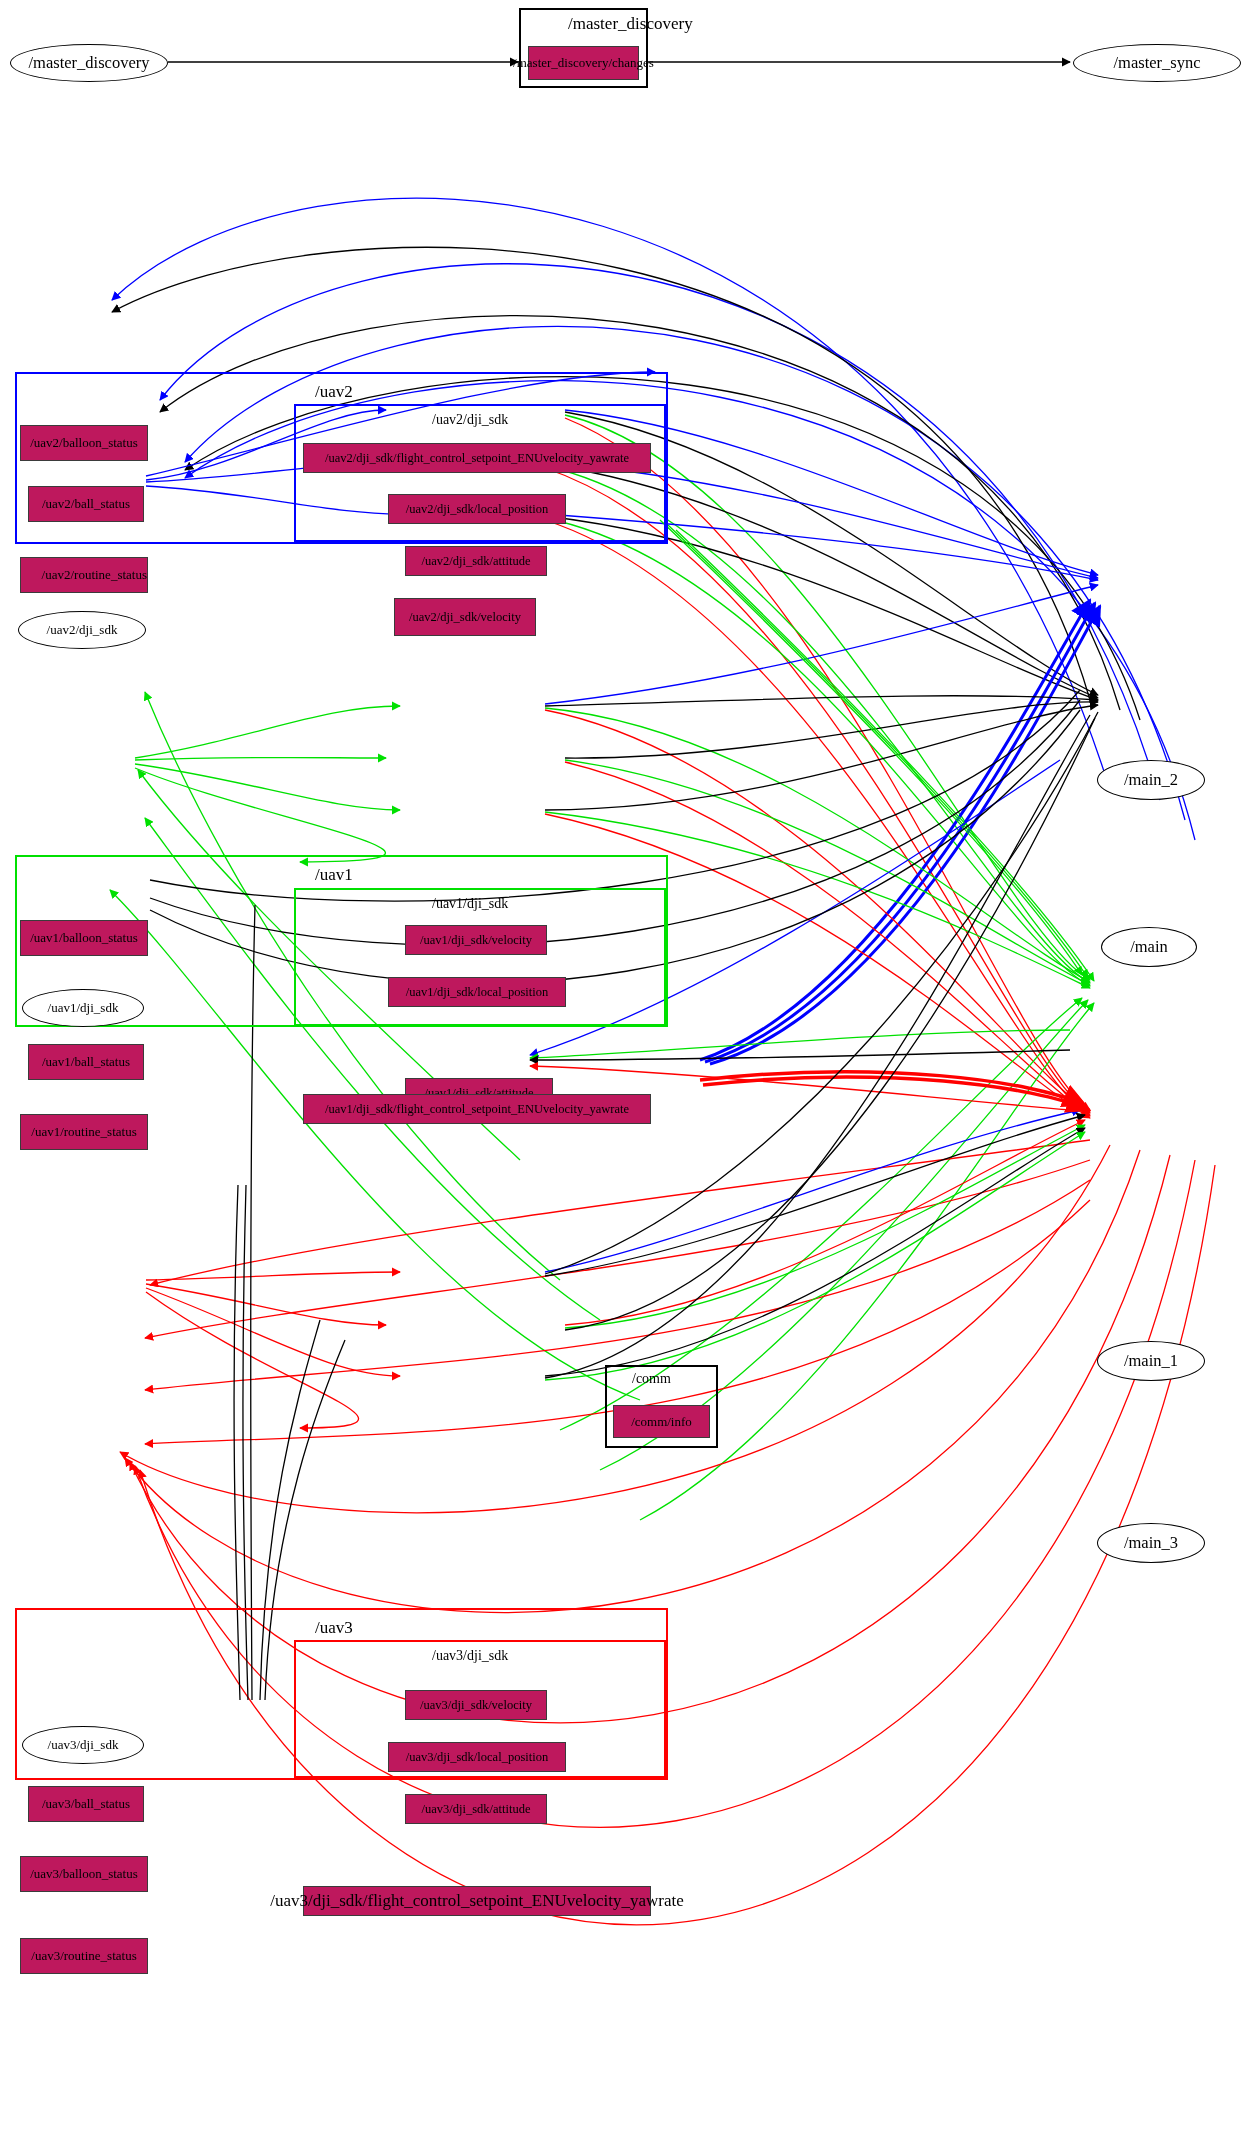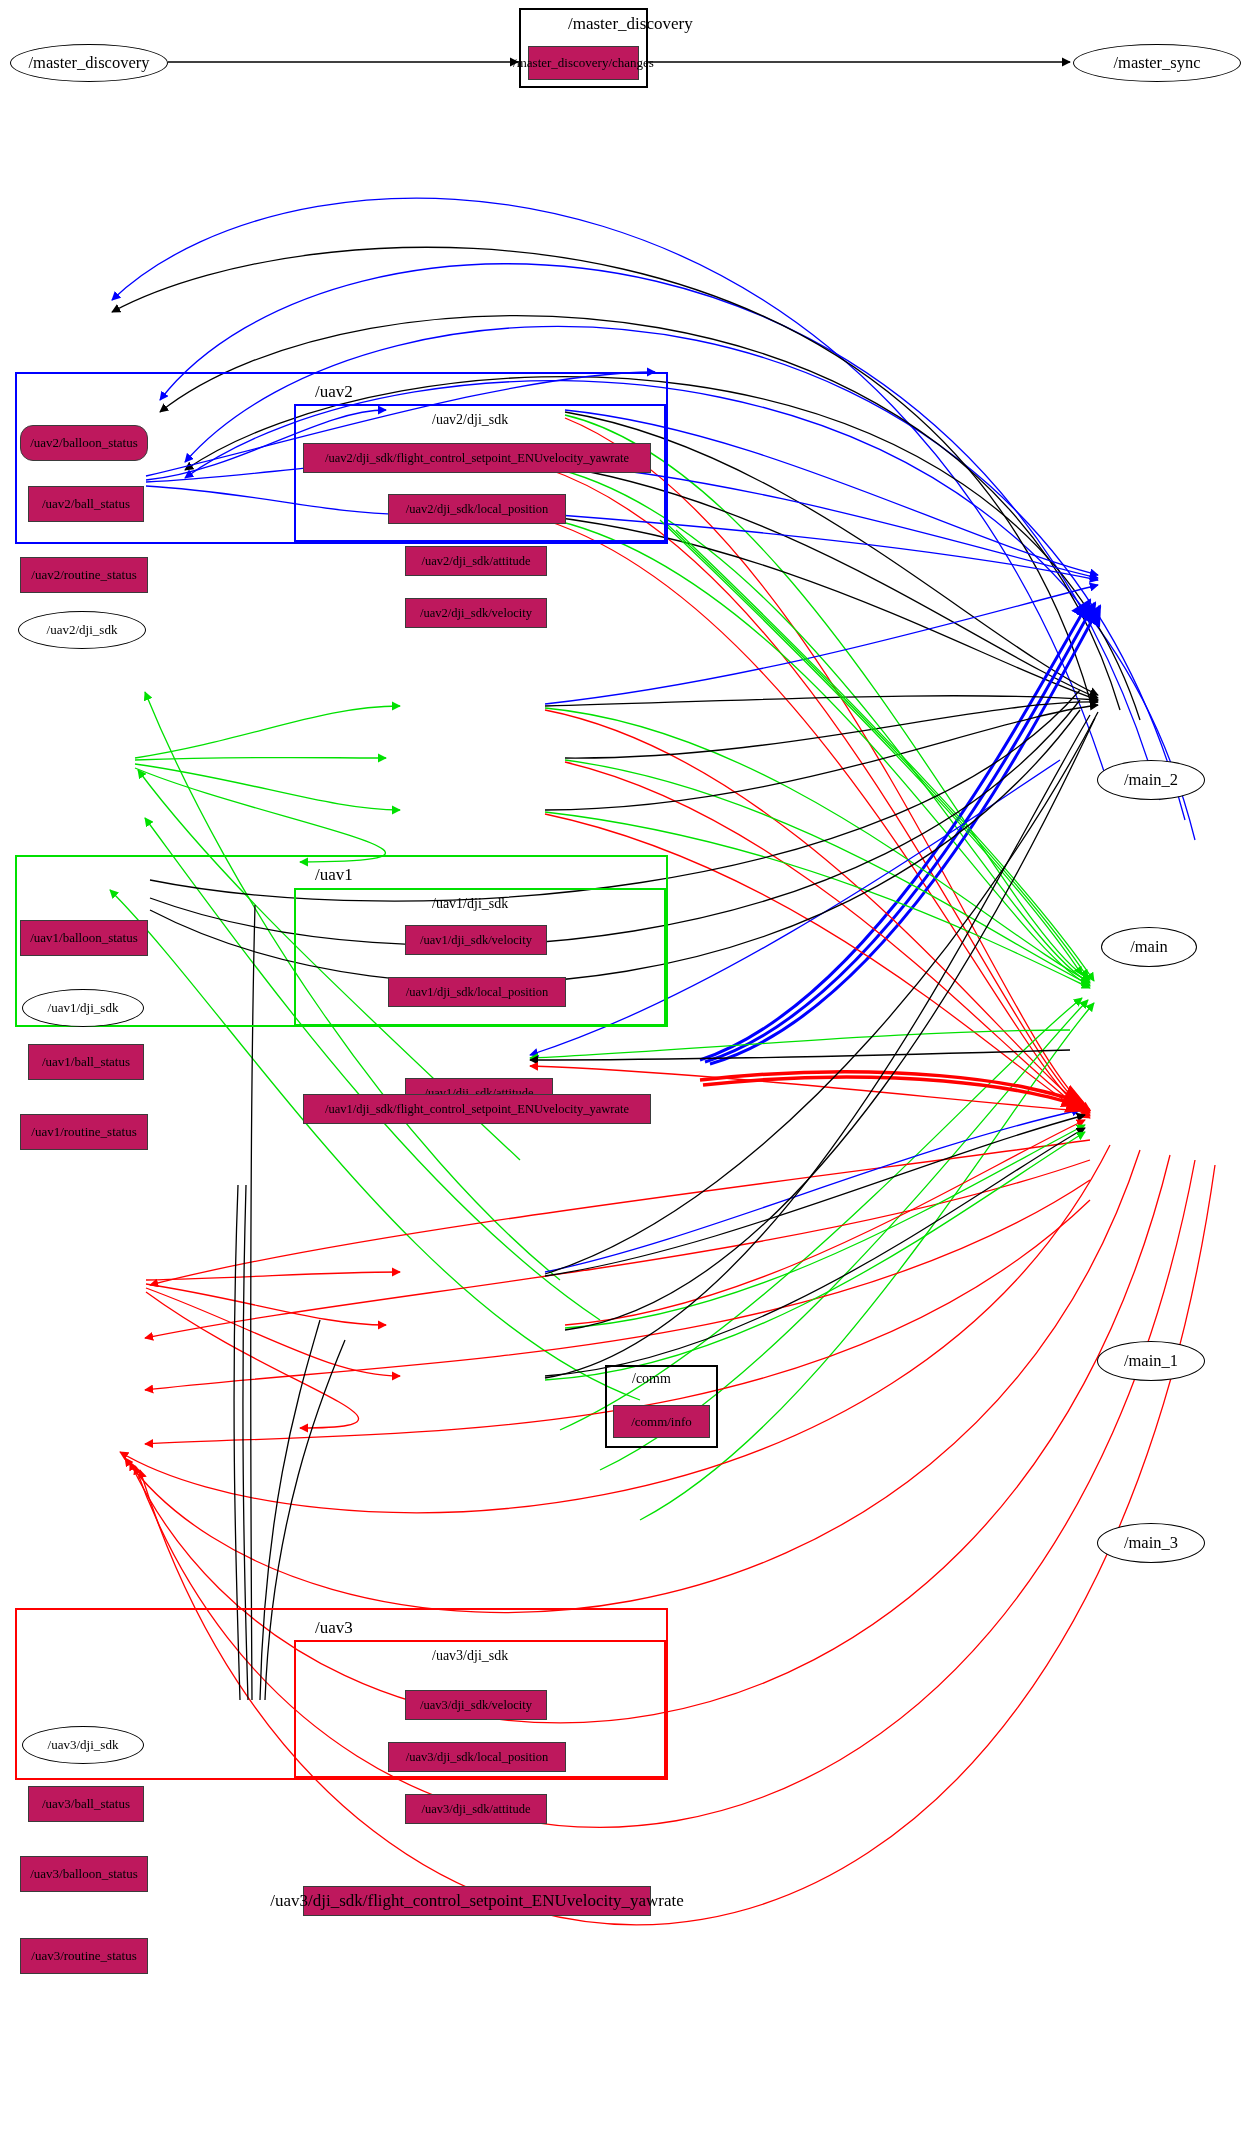--- a/index.html
+++ b/index.html
@@ -166,46 +166,46 @@
     <span>/master_discovery/changes</span>
   </div>
 
   <div class="node-ellipse" style="left:1073px;top:44px;width:168px;height:38px;">
     <span>/master_sync</span>
   </div>
 
   <div class="cluster k-blue" style="left:15px;top:372px;width:653px;height:172px;"></div>
   <div class="cluster-label" style="left:315px;top:382px;">/uav2</div>
 
-  <div class="topic" style="left:20px;top:425px;width:128px;height:36px;font-size:13px;border-radius:13px;">
+  <div class="topic" style="left:20px;top:425px;width:128px;height:36px;font-size:13px;">
     <span>/uav2/balloon_status</span>
   </div>
   <div class="topic" style="left:28px;top:486px;width:116px;height:36px;font-size:13px;">
     <span>/uav2/ball_status</span>
   </div>
-  <div class="topic" style="left:20px;top:557px;width:128px;height:36px;font-size:13px;">
+  <div class="topic" style="left:20px;top:557px;width:128px;height:36px;font-size:13px;justify-content:flex-end;">
     <span>/uav2/routine_status</span>
   </div>
   <div class="node-ellipse" style="left:18px;top:611px;width:128px;height:38px;font-size:13px;">
     <span>/uav2/dji_sdk</span>
   </div>
 
   <div class="cluster k-blue" style="left:294px;top:404px;width:372px;height:138px;"></div>
   <div class="cluster-label" style="left:432px;top:412px;font-size:14px;">/uav2/dji_sdk</div>
 
   <div class="topic" style="left:303px;top:443px;width:348px;height:30px;font-size:12.5px;">
     <span>/uav2/dji_sdk/flight_control_setpoint_ENUvelocity_yawrate</span>
   </div>
   <div class="topic" style="left:388px;top:494px;width:178px;height:30px;font-size:12.5px;">
     <span>/uav2/dji_sdk/local_position</span>
   </div>
   <div class="topic" style="left:405px;top:546px;width:142px;height:30px;font-size:12.5px;">
     <span>/uav2/dji_sdk/attitude</span>
   </div>
-  <div class="topic" style="left:405px;top:598px;width:142px;height:30px;font-size:12.5px;align-items:center;">
+  <div class="topic" style="left:394px;top:598px;width:142px;height:38px;font-size:12.5px;align-items:center;">
     <span>/uav2/dji_sdk/velocity</span>
   </div>
 
   <div class="cluster k-green" style="left:15px;top:855px;width:653px;height:172px;"></div>
   <div class="cluster-label" style="left:315px;top:865px;">/uav1</div>
 
   <div class="topic" style="left:20px;top:920px;width:128px;height:36px;font-size:13px;">
     <span>/uav1/balloon_status</span>
   </div>
   <div class="node-ellipse" style="left:22px;top:989px;width:122px;height:38px;font-size:13px;">

